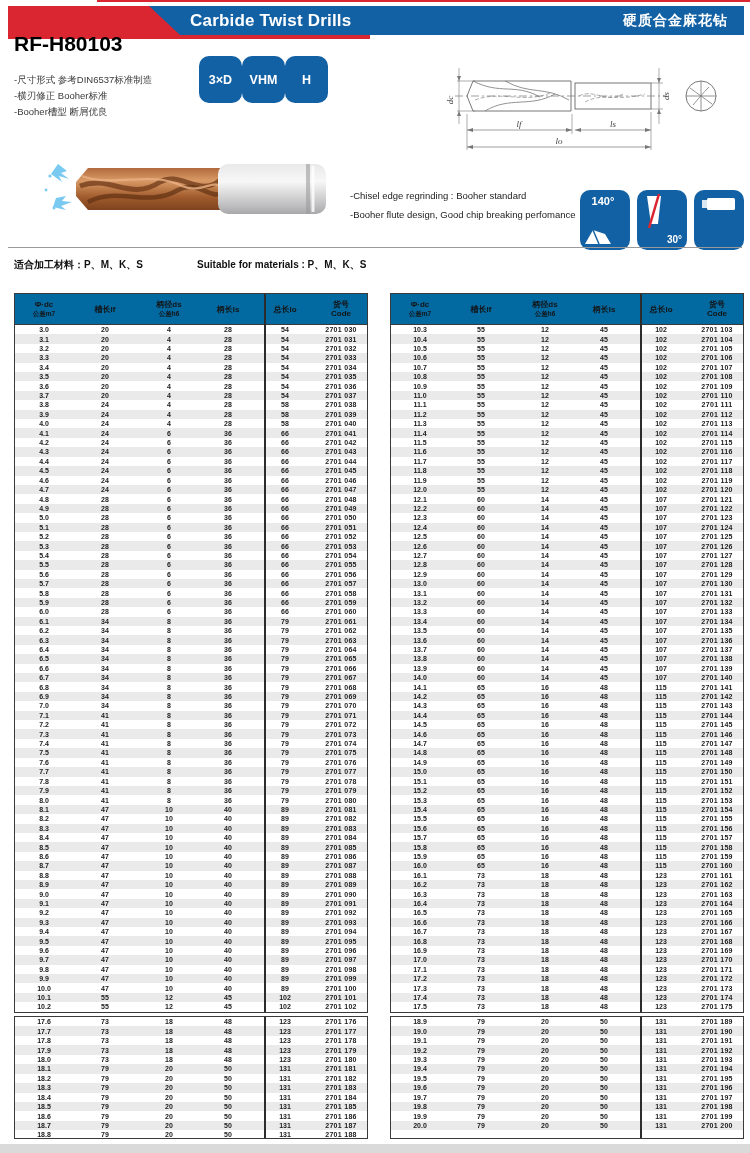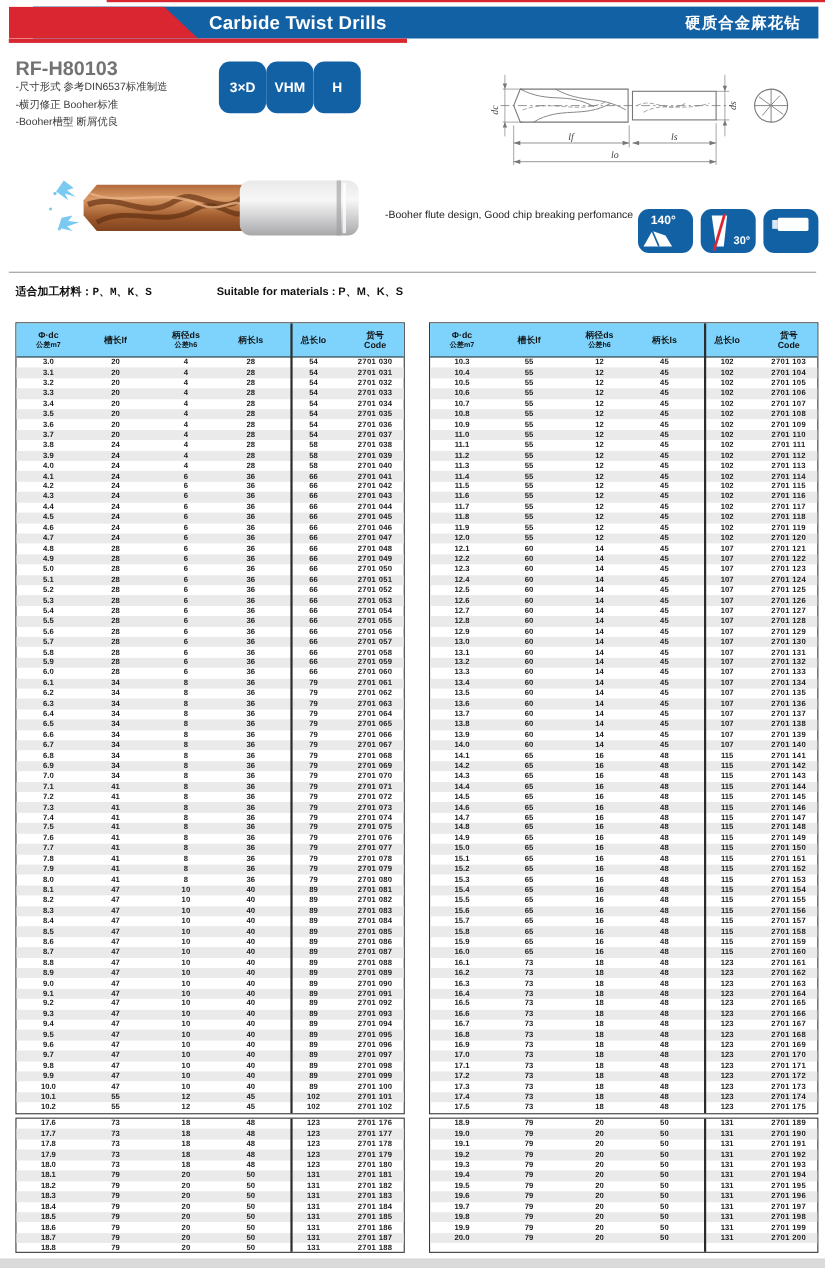--- a/index.html
+++ b/index.html
@@ -12,47 +12,47 @@
   
   .top-line{position:absolute;top:0;left:97px;right:0;height:2px;background:var(--red,#d92631);}
   .header-bar{position:absolute;top:6px;left:30px;right:6px;height:29px;background:var(--blue,#1261a5);}
   .header-red{position:absolute;top:6px;left:8px;width:172px;height:29px;background:var(--red,#d92631);
     clip-path:polygon(0 0,82% 0,100% 100%,0 100%);}
   .header-underline{position:absolute;top:35px;left:8px;width:362px;height:4px;background:var(--red,#d92631);}
   .header-title{position:absolute;top:11px;left:190px;color:#fff;font-weight:bold;font-size:17px;letter-spacing:.2px;}
   .header-title-zh{position:absolute;top:12px;right:22px;color:#fff;font-weight:bold;font-size:14px;letter-spacing:1px;}
 
   
-  .model{position:absolute;top:52px;left:14px;font-size:18px;font-weight:bold;color:#737373;}
+  .model{position:absolute;top:32px;left:14px;font-size:21px;font-weight:bold;color:#000000;}
   .bullets{position:absolute;top:72px;left:14px;font-size:9.5px;color:#3a3a3a;line-height:16px;}
   .badges{position:absolute;top:56px;left:199px;display:flex;gap:0;}
   .badge{width:43px;height:47px;background:var(--blue,#1261a5);border-radius:10px;color:#fff;
     display:flex;align-items:center;justify-content:center;font-weight:bold;font-size:12.5px;}
 
   
   .features{position:absolute;top:186px;left:350px;font-size:9.5px;color:#222;line-height:19px;}
   .spec-icons{position:absolute;top:190px;left:580px;display:flex;gap:4px;}
-  .spec-icon{width:50px;height:40px;background:var(--blue,#1261a5);border-radius:10px;position:relative;color:#fff;margin-right:3px;}
+  .spec-icon{width:50px;height:60px;background:var(--blue,#1261a5);border-radius:10px;position:relative;color:#fff;margin-right:3px;}
   .spec-icon .deg1{position:absolute;top:5px;left:0;right:4px;text-align:center;font-weight:bold;font-size:11px;}
   .spec-icon .deg2{position:absolute;bottom:5px;right:5px;font-weight:bold;font-size:10px;}
   .spec-icon .ha{position:absolute;top:25px;left:0;right:0;text-align:center;font-weight:bold;font-size:9px;line-height:9px;margin-top:40px;}
   .spec-icon .ha .sub{display:block;font-size:4.5px;letter-spacing:.3px;}
 
   
   .sep-line{position:absolute;top:247px;left:8px;right:8px;height:1px;background:#9a9a9a;}
-  .materials-zh{position:absolute;top:258px;left:14px;font-size:10px;font-weight:bold;color:#111;font-family:Liberation Mono, monospace;}
+  .materials-zh{position:absolute;top:258px;left:14px;font-size:10px;font-weight:bold;color:#111;}
   .materials-en{position:absolute;top:258px;left:165px;font-size:10px;font-weight:bold;color:#111;margin-left:32px;}
 
   
   .ttable{position:absolute;width:354px;border:1.4px solid #3a3a3a;background:#fff;box-sizing:border-box;}
   .pos-tl{left:14px;top:293px;}
   .pos-tr{left:390px;top:293px;}
   .pos-bl{left:14px;top:1016px;height:123px;}
   .pos-br{left:390px;top:1016px;height:123px;}
-  .thead{display:flex;height:30px;background:#7dd3fc;border-bottom:1.3px solid #3a3a3a;}
+  .thead{display:flex;height:30px;background:#0369a1;border-bottom:1.3px solid #3a3a3a;}
   .th{display:flex;flex-direction:column;align-items:center;justify-content:center;font-weight:bold;color:#141414;font-size:8px;line-height:9px;}
   .th .sub{font-size:6.5px;font-weight:bold;}
   .c0{width:58px;}.c1{width:64px;}.c2{width:64px;}.c3{width:54px;}.c4{width:60px;}
   .c5{flex:1;}
   .trow{display:flex;height:9.41px;align-items:center;}
   .pos-bl .trow,.pos-br .trow{height:9.45px;}
   .tbody .trow:nth-child(even){background:#eaeaea;}
   .tcell{font-size:7px;font-weight:bold;color:#1a1a1a;text-align:center;}
   .tcell.c5{text-align:center;letter-spacing:.3px;}
   .code-sep{position:absolute;top:0;bottom:0;right:101px;width:1.6px;background:#2c2c2c;}
@@ -161,20 +161,21 @@
     <path d="M58,56 C88,40 118,62 148,44 C166,34 180,52 190,48" stroke="#5f3012" stroke-width="4.5" fill="none" opacity="0.7"></path>
     <path d="M52,30 C84,42 120,24 152,40 C170,48 182,34 190,40" stroke="#eab184" stroke-width="2.2" fill="none" opacity="0.8"></path>
   </g>
 
   <rect x="188" y="18" width="108" height="50" rx="10" fill="url(#shank)"></rect>
   <rect x="276" y="18" width="4" height="50" fill="#9b9b9d" opacity="0.6"></rect>
   <path d="M283,20 L283,66" stroke="#fff" stroke-width="3" opacity="0.8"></path>
 </svg>
 
 <div class="features">
+  <div>-Chisel edge regrinding : Booher standard</div>
   <div>-Booher flute design, Good chip breaking perfomance</div>
 </div>
 
 <div class="spec-icons">
   <div class="spec-icon">
     <div class="deg1">140°</div>
     <svg width="30" height="24" style="position:absolute;left:3px;bottom:2px">
       <path d="M2,20 L10,6 L22,10 L28,20 Z" fill="#fff"></path>
       <path d="M10,6 L16,20" stroke="#1261a5" stroke-width="1.5" fill="none"></path>
     </svg>

